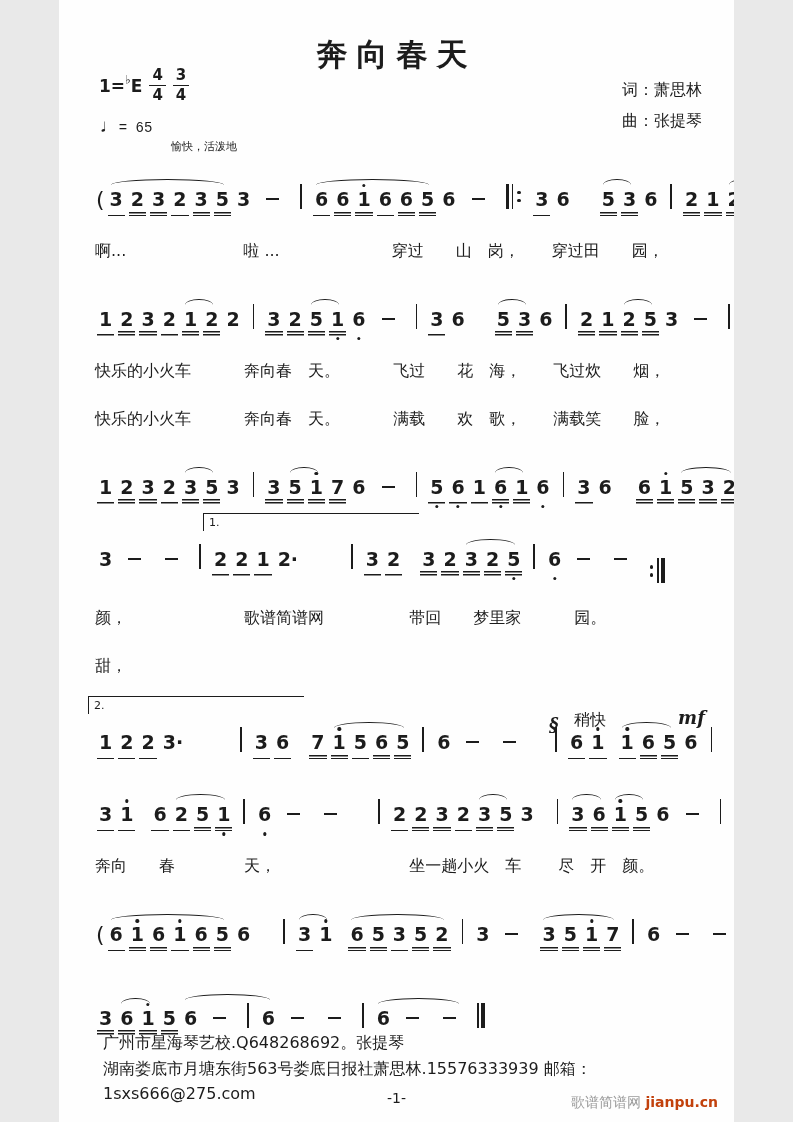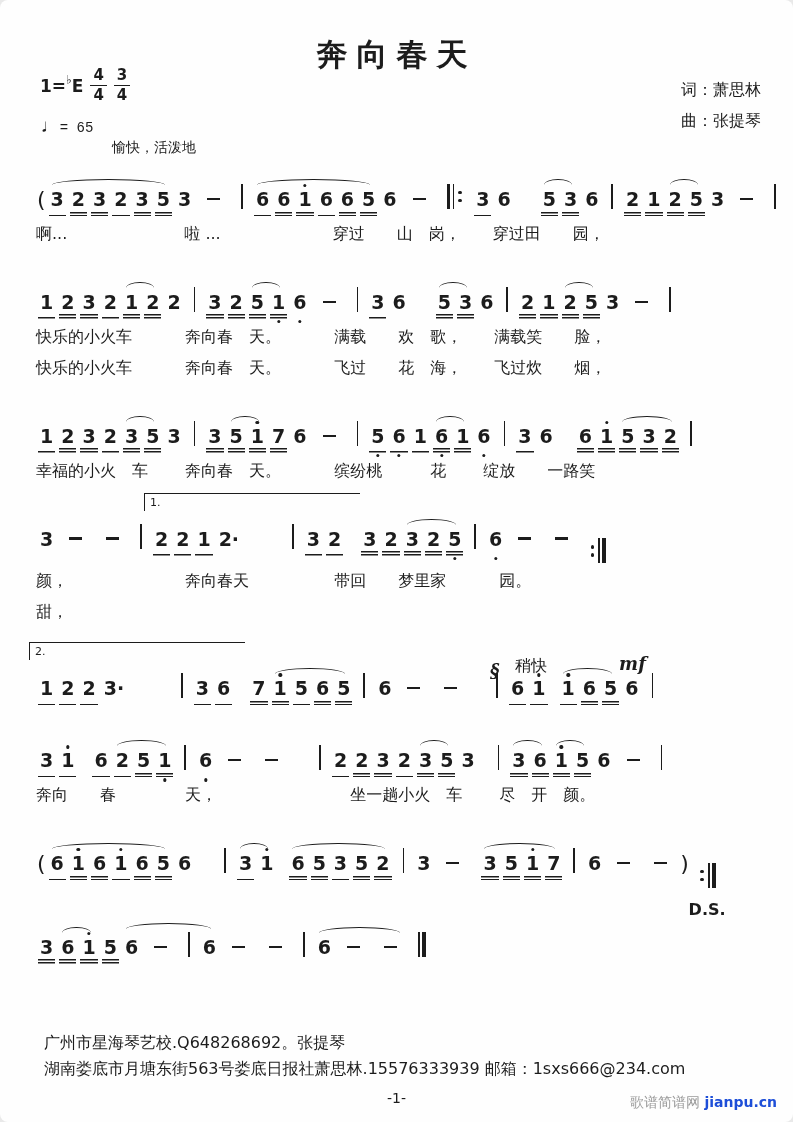--- a/index.html
+++ b/index.html
@@ -1,31 +1,31 @@
 <!DOCTYPE html>
 <html><head>
 <meta charset="utf-8">
 <style>
   html,body{margin:0;padding:0;background:#e9e9e9;}
-  .page{position:relative;width:793px;height:1122px;margin:0 auto;background:#fefefe;
-        font-family:"DejaVu Sans",sans-serif;color:#1c1c1c;overflow:hidden;border-radius:8px;}
+  .page{position:relative;width:675px;height:1122px;margin:0 auto;background:#fefefe;
+        font-family:"DejaVu Sans",sans-serif;color:#1c1c1c;overflow:hidden;}
   
   .title{text-align:center;padding-top:34px;font-size:31px;font-weight:bold;
          font-family:"DejaVu Serif",serif;letter-spacing:9px;}
   .meta{position:absolute;left:40px;top:68px;font-weight:bold;font-size:17px;}
   .keyline{display:flex;align-items:center;}
   .flat{font-size:12px;vertical-align:super;position:relative;top:-6px;}
   .frac{display:inline-flex;flex-direction:column;align-items:center;line-height:1;
         margin-left:7px;font-size:15px;font-weight:bold;}
   .frac .num{border-bottom:1.6px solid #1c1c1c;padding:0 3px 2px;}
   .frac .den{padding-top:2px;}
   .tempoline{margin-top:13px;font-weight:normal;font-size:14px;font-family:Liberation Mono, monospace;}
   .tempoline .qnote{font-size:19px;font-weight:bold;}
   .credits{position:absolute;right:32px;top:74px;font-size:16px;line-height:1.95;text-align:center;}
-  .expression{position:absolute;left:112px;top:139px;font-size:14px;}
+  .expression{position:absolute;left:112px;top:139px;font-size:11px;}
   
   .music{position:absolute;left:36px;top:170px;right:22px;}
   .system{position:relative;margin-bottom:26px;}
   .sys-5{margin-top:34px;}
   .sys-8{margin-top:30px;}
   .notes{padding-top:14px;white-space:nowrap;font-weight:bold;font-size:19px;}
   .note{display:inline-block;position:relative;padding:0 2px 6px 2px;margin:0 2px;line-height:22px;}
   .u1{background-image:linear-gradient(#1c1c1c,#1c1c1c);background-repeat:no-repeat;
       background-size:100% 1.5px;background-position:0 100%;}
   .u2{background-image:linear-gradient(#1c1c1c,#1c1c1c),linear-gradient(#1c1c1c,#1c1c1c);
@@ -51,21 +51,21 @@
             font-style:normal;font-size:11px;font-weight:normal;padding:2px 0 0 5px;}
   .mark{display:inline-block;width:0;position:relative;}
   .mark i{position:absolute;white-space:nowrap;font-style:normal;}
   .mark .segno{left:-17px;top:-35px;font-family:"DejaVu Serif",serif;font-weight:bold;
                font-style:italic;font-size:18px;}
   .mark .mtext{left:8px;top:-39px;font-size:16px;font-weight:normal;}
   .mark .mf{left:112px;top:-42px;font-family:"DejaVu Serif",serif;font-weight:bold;
             font-style:italic;font-size:18px;}
   .ds{display:inline-block;width:0;position:relative;}
   .ds i{position:absolute;top:30px;left:-36px;font-style:normal;font-weight:bold;font-size:16px;white-space:nowrap;}
-  .lyr{font-size:16px;line-height:1.62;white-space:pre;margin-top:5px;}
+  .lyr{font-size:16px;line-height:1.62;white-space:pre;margin-top:22px;}
   
   .footer{position:absolute;left:44px;top:1030px;font-size:16px;line-height:1.6;}
   .pagenum{position:absolute;left:0;right:0;bottom:16px;text-align:center;font-size:14px;}
   .watermark{position:absolute;right:16px;bottom:10px;font-size:14px;}
   .wm-site{color:#9a9a9a;}
   .wm-domain{font-weight:bold;}
 </style>
 </head>
 <body>
 
@@ -121,51 +121,50 @@
       <div class="system sys-2">
         <div class="notes"><span class="note u1">1</span><span class="note u2">2</span><span class="note u2">3</span><span class="note u1">2</span><span class="grp slur"><span class="note u2">1</span><span class="note u2">2</span></span><span class="note">2</span><span class="barwrap">
             <span class="bl"></span>
           </span><span class="note u2">3</span><span class="note u2">2</span><span class="grp slur"><span class="note u2">5</span><span class="note u2">1<i class="dlo"></i></span></span><span class="note">6<i class="dlo"></i></span><span class="dash"></span><span class="barwrap">
             <span class="bl"></span>
           </span><span class="note u1">3</span><span class="note">6</span><span class="spacer" style="width: 24px;"></span><span class="grp slur"><span class="note u2">5</span><span class="note u2">3</span></span><span class="note">6</span><span class="barwrap">
             <span class="bl"></span>
           </span><span class="note u2">2</span><span class="note u2">1</span><span class="grp slur"><span class="note u2">2</span><span class="note u2">5</span></span><span class="note">3</span><span class="dash"></span><span class="barwrap">
             <span class="bl"></span>
           </span></div>
+        <div class="lyr">快乐的小火车　　　 奔向春　天。　　　 飞过　　花　海，　　飞过炊　　烟，</div>
         <div class="lyr">快乐的小火车　　　 奔向春　天。　　　 满载　　欢　歌，　　满载笑　　脸，</div>
-        <div class="lyr">快乐的小火车　　　 奔向春　天。　　　 飞过　　花　海，　　飞过炊　　烟，</div>
       </div>
       <div class="system sys-3">
         <div class="notes"><span class="note u1">1</span><span class="note u2">2</span><span class="note u2">3</span><span class="note u1">2</span><span class="grp slur"><span class="note u2">3</span><span class="note u2">5</span></span><span class="note">3</span><span class="barwrap">
             <span class="bl"></span>
           </span><span class="note u2">3</span><span class="grp slur"><span class="note u2">5</span><span class="note u2">1<i class="dhi"></i></span></span><span class="note u2">7</span><span class="note">6</span><span class="dash"></span><span class="barwrap">
             <span class="bl"></span>
           </span><span class="note u1">5<i class="dlo"></i></span><span class="note u1">6<i class="dlo"></i></span><span class="note u1">1</span><span class="grp slur"><span class="note u2">6<i class="dlo"></i></span><span class="note u2">1</span></span><span class="note">6<i class="dlo"></i></span><span class="barwrap">
             <span class="bl"></span>
           </span><span class="note u1">3</span><span class="note">6</span><span class="spacer" style="width: 18px;"></span><span class="note u2">6</span><span class="note u2">1<i class="dhi"></i></span><span class="grp slur"><span class="note u2">5</span><span class="note u2">3</span><span class="note u2">2</span></span><span class="barwrap">
             <span class="bl"></span>
           </span></div>
-        <div class="lyr">幸福的小火　车　　 奔向春　天。　　　 缤纷桃　　　花　　 绽放　　一路笑</div>
       </div>
       <div class="system sys-4">
         <div class="notes"><span class="note">3</span><span class="dash"></span><span class="dash"></span><span class="barwrap">
             <span class="bl"></span>
           </span><span class="ending"><i>1.</i></span><span class="note u1">2</span><span class="note u1">2</span><span class="note u1">1</span><span class="note">2·</span><span class="spacer" style="width: 40px;"></span><span class="barwrap">
             <span class="bl"></span>
           </span><span class="note u1">3</span><span class="note u1">2</span><span class="spacer" style="width: 14px;"></span><span class="note u2">3</span><span class="note u2">2</span><span class="grp slur"><span class="note u2">3</span><span class="note u2">2</span><span class="note u2">5<i class="dlo"></i></span></span><span class="barwrap">
             <span class="bl"></span>
           </span><span class="note">6<i class="dlo"></i></span><span class="dash"></span><span class="dash"></span><span class="barwrap">
             <span class="rdots">
               <i></i>
               <i></i>
             </span>
             <span class="bl"></span>
             <span class="bl thick"></span>
           </span></div>
-        <div class="lyr">颜，　　　　　　　 奔向春天　　　　　 带回　　梦里家　　　 园。</div>
+        <div class="lyr">颜，　　　　　　　 歌谱简谱网　　　　　 带回　　梦里家　　　 园。</div>
         <div class="lyr">甜，</div>
       </div>
       <div class="system sys-5">
         <div class="notes"><span class="ending"><i>2.</i></span><span class="note u1">1</span><span class="note u1">2</span><span class="note u1">2</span><span class="note">3·</span><span class="spacer" style="width: 44px;"></span><span class="barwrap">
             <span class="bl"></span>
           </span><span class="note u1">3</span><span class="note u1">6</span><span class="spacer" style="width: 14px;"></span><span class="note u2">7</span><span class="grp slur"><span class="note u2">1<i class="dhi"></i></span><span class="note u1">5</span><span class="note u2">6</span><span class="note u2">5</span></span><span class="barwrap">
             <span class="bl"></span>
           </span><span class="note">6</span><span class="dash"></span><span class="dash"></span><span class="spacer" style="width: 18px;"></span><span class="barwrap">
             <span class="bl"></span>
           </span><span class="mark"><i class="segno">§</i><i class="mtext">稍快</i><i class="mf">mf</i></span><span class="note u1">6</span><span class="note u1">1<i class="dhi"></i></span><span class="spacer" style="width: 8px;"></span><span class="grp slur"><span class="note u1">1<i class="dhi"></i></span><span class="note u2">6</span><span class="note u2">5</span></span><span class="note">6</span><span class="barwrap">
@@ -207,23 +206,23 @@
             <span class="bl"></span>
           </span><span class="grp slur"><span class="note">6</span><span class="dash"></span><span class="dash"></span></span><span class="barwrap">
             <span class="bl"></span>
             <span class="bl thick"></span>
           </span></div>
       </div>
     </div>
 
   <div class="footer">
     <div>广州市星海琴艺校.Q648268692。张提琴</div>
-    <div>湖南娄底市月塘东街563号娄底日报社萧思林.15576333939 邮箱：1sxs666@234.com</div>
+    <div>湖南娄底市月塘东街563号娄底日报社萧思林.15576333939 邮箱：1sxs666@275.com</div>
   </div>
 
   <div class="pagenum">-1-</div>
 
   <div class="watermark">
     <span class="wm-site">歌谱简谱网</span>
-    <span class="wm-domain" style="color: #1d4ed8;">jianpu.cn</span>
+    <span class="wm-domain" style="color: #c2410c;">jianpu.cn</span>
   </div>
 
 </div>
 
 </body></html>

